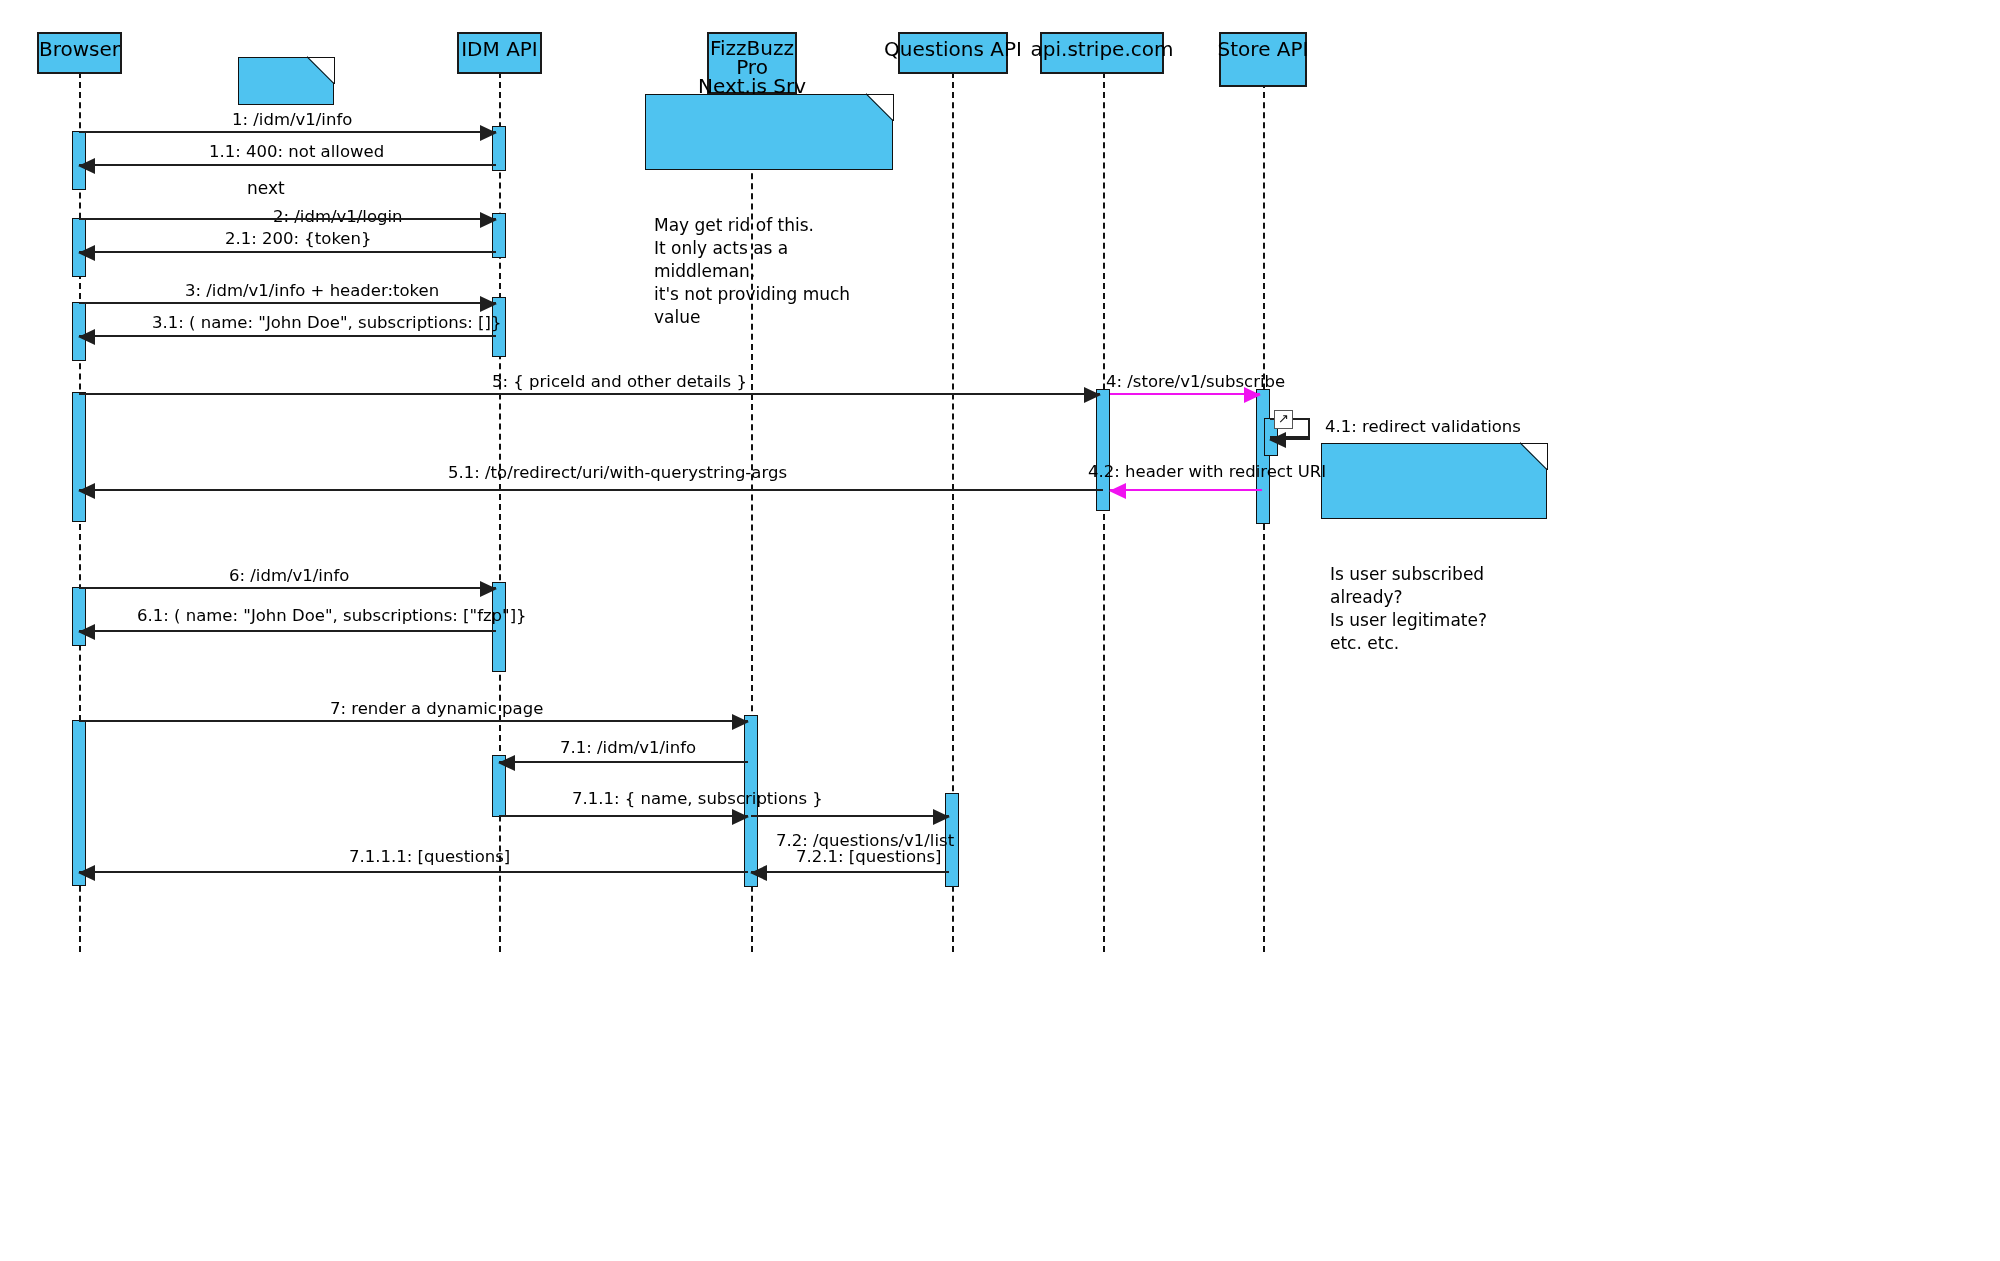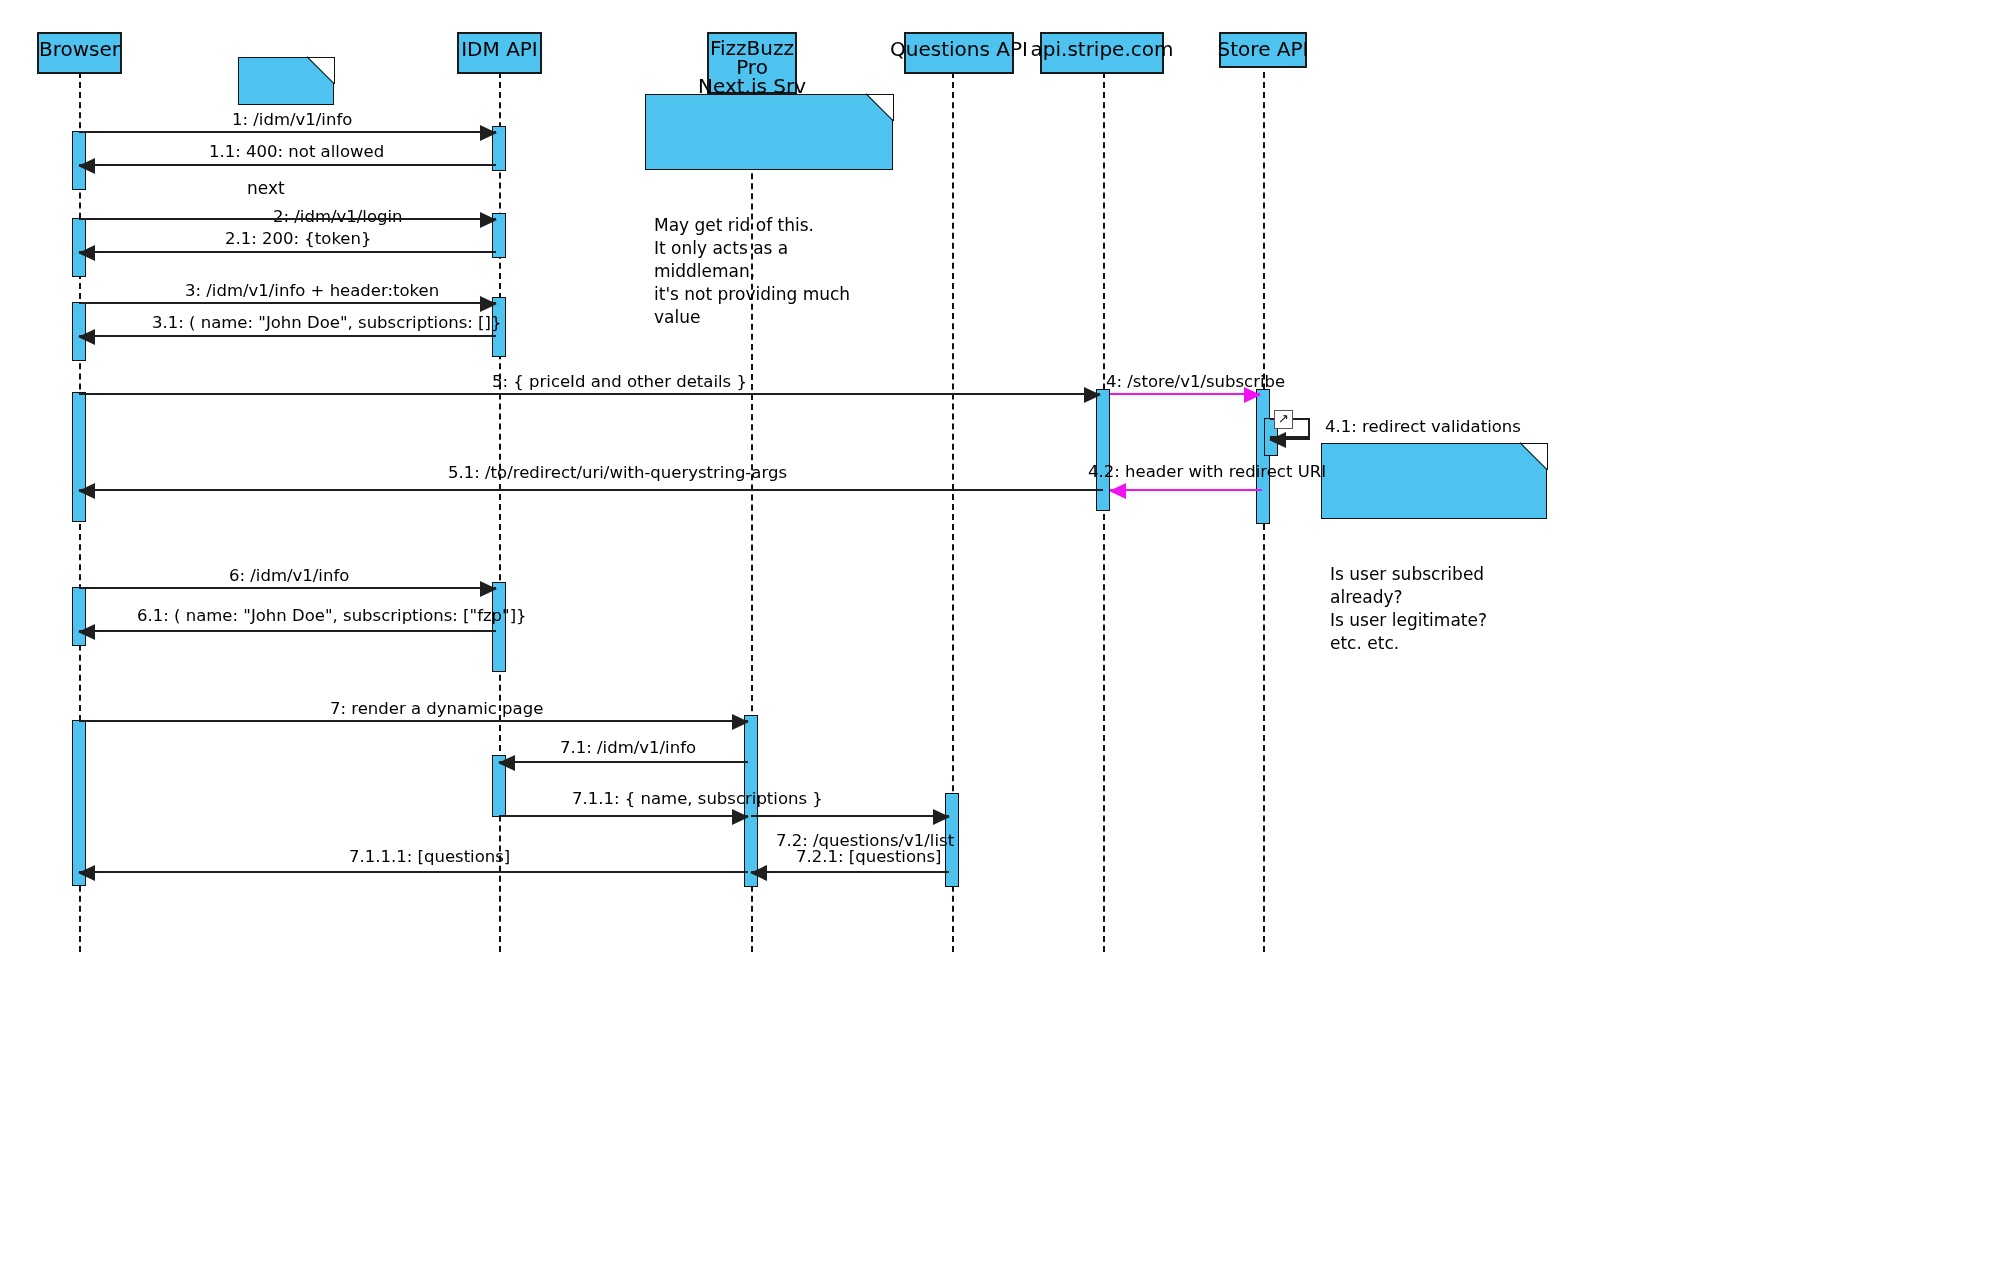--- a/index.html
+++ b/index.html
@@ -165,29 +165,29 @@
   <div class="participant" style="left:457px; top:32px; width:85px; height:42px;">
     <span>IDM API</span>
   </div>
 
   <div class="participant" style="left:707px; top:32px; width:90px; height:62px; line-height:19px;">
     <span>FizzBuzz
 Pro
 Next.js Srv</span>
   </div>
 
-  <div class="participant" style="left:898px; top:32px; width:110px; height:42px;margin-left:6px;">
+  <div class="participant" style="left:898px; top:32px; width:110px; height:42px;">
     <span>Questions API</span>
   </div>
 
   <div class="participant" style="left:1040px; top:32px; width:124px; height:42px;">
     <span>api.stripe.com</span>
   </div>
 
-  <div class="participant" style="left:1219px; top:32px; width:88px; height:36px;">
+  <div class="participant" style="left:1219px; top:32px; width:88px; height:55px;">
     <span>Store API</span>
   </div>
 
   <div class="note" style="left:238px; top:57px; width:96px; height:48px;">
     <span class="fold"></span>
     <span class="foldedge"></span>
     <span class="foldedge2"></span>
     <span class="foldline"></span>
     <span>next</span>
   </div>

